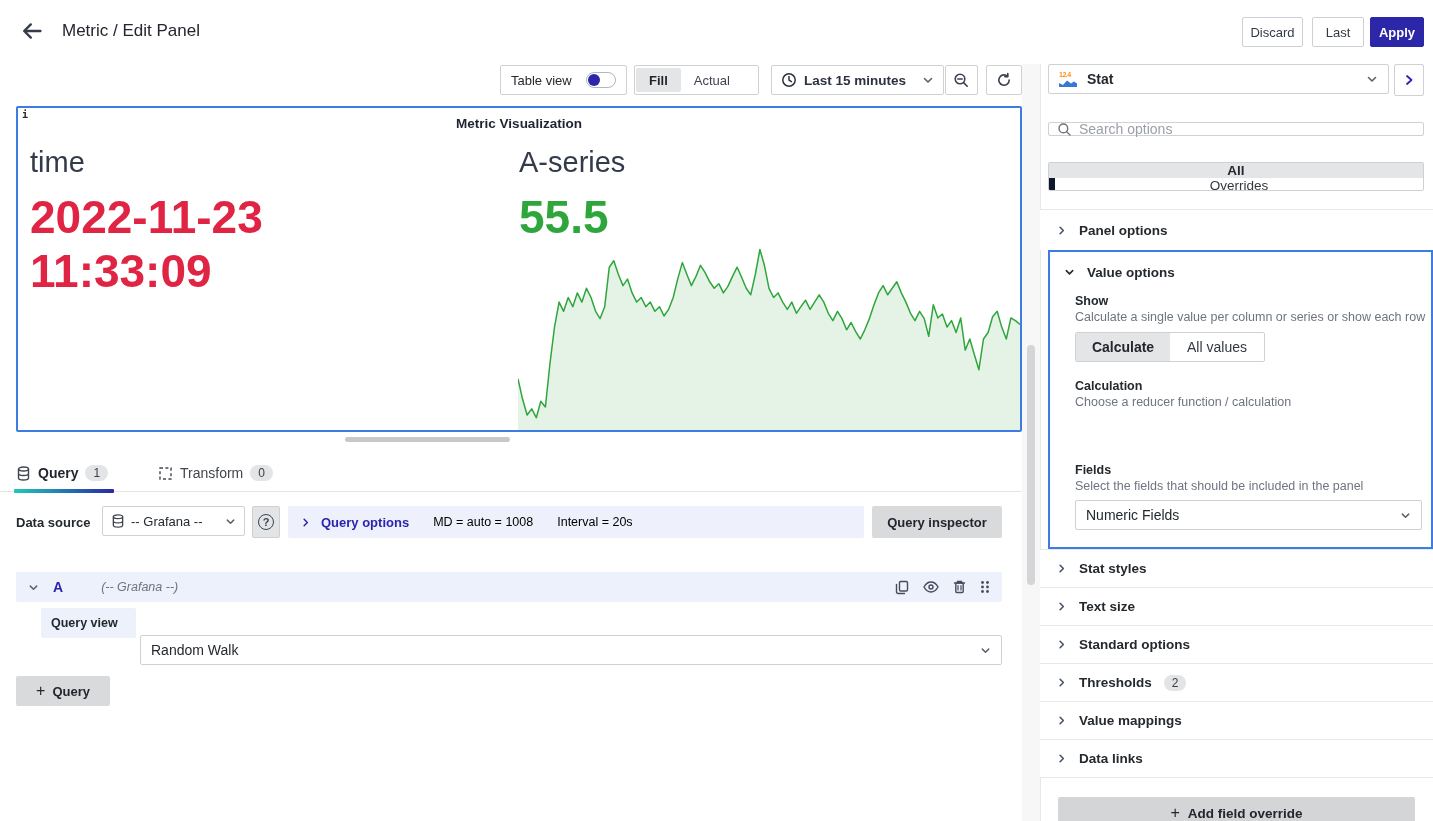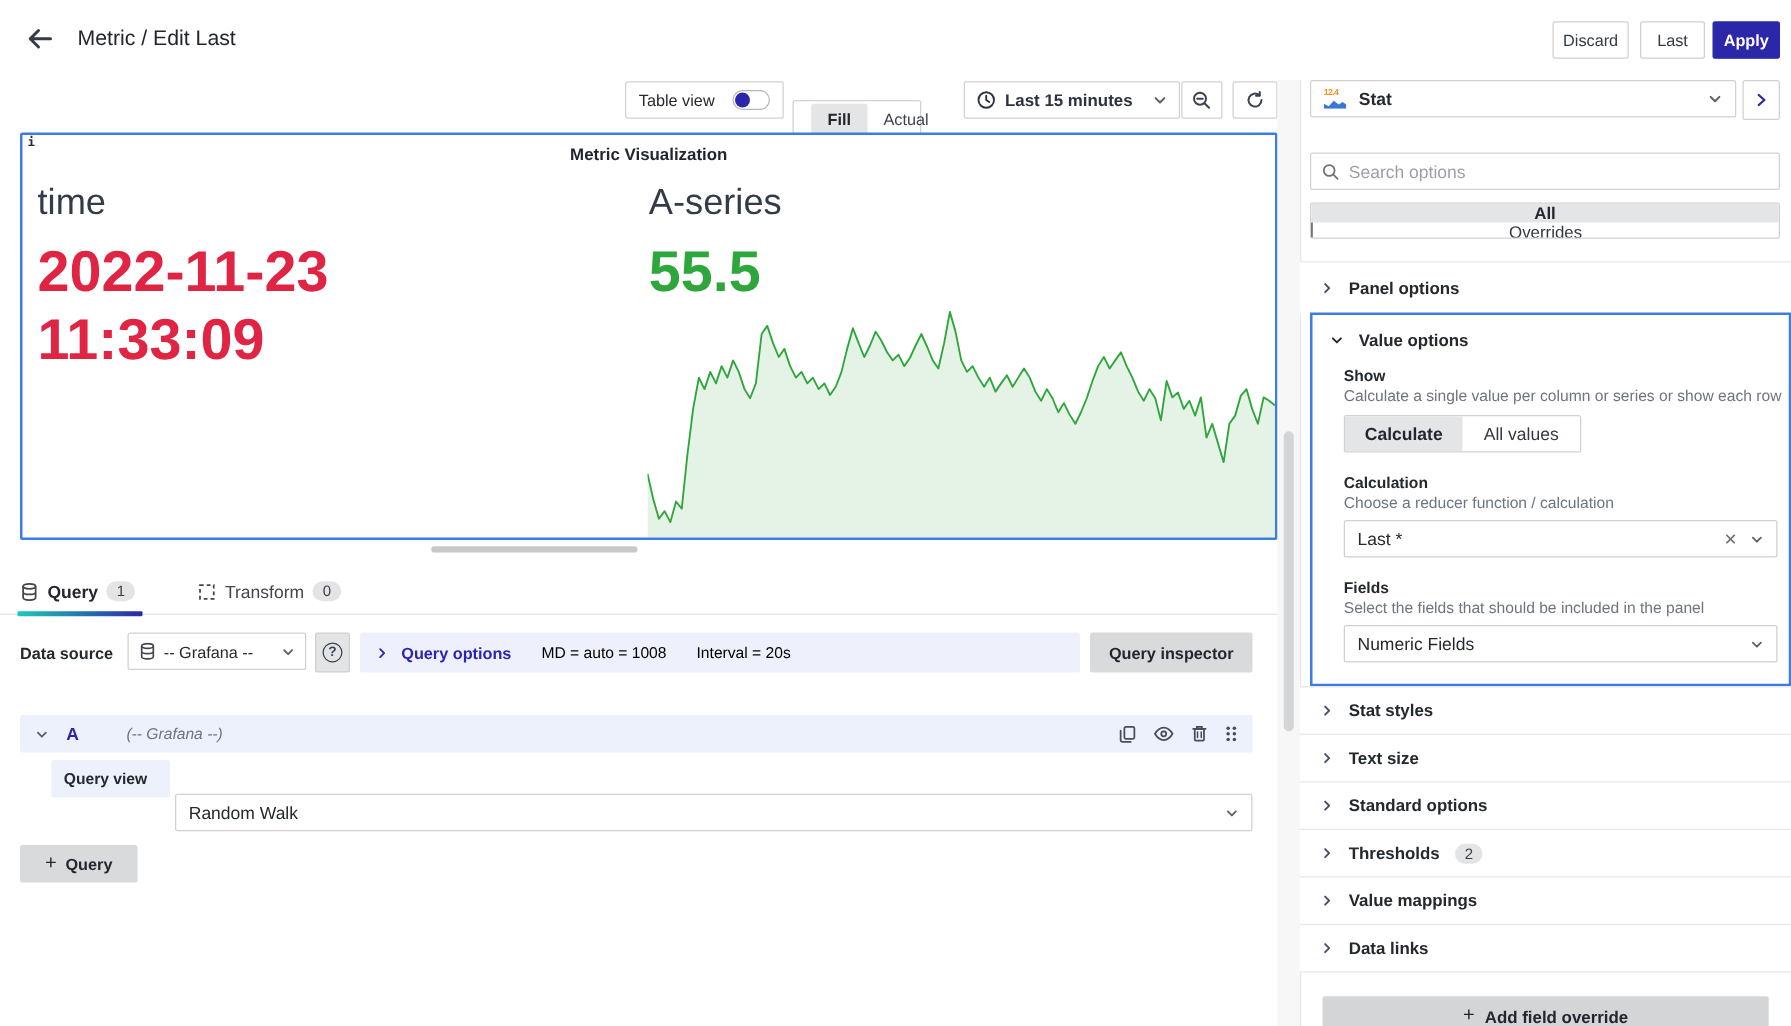--- a/index.html
+++ b/index.html
@@ -21,21 +21,21 @@
   .btn-gray { background:#d8dadc; border:none; color:#23262e; font-weight:600; }
   #discard-btn { left:1242px; top:17px; width:61px; }
   #save-btn   { left:1312px; top:17px; width:52px; }
   #apply-btn  { left:1370px; top:17px; width:54px; }
 
   
   .tool-box { height:30px; border:1px solid #d0d1d3; border-radius:2px; background:#fff; display:flex; align-items:center; }
   #tableview-box { left:500px; top:65px; width:127px; padding:0 10px; justify-content:space-between; }
   .toggle-track { width:30px; height:16px; border:1px solid #b3b6bc; border-radius:9px; background:#fff; position:relative; cursor:pointer; }
   .toggle-knob { position:absolute; left:1px; top:1px; width:12px; height:12px; border-radius:50%; background:#2b27a8; }
-  #fillactual-box { left:634px; top:65px; width:103px; padding:14px;margin-top:15px; }
+  #fillactual-box { left:634px; top:65px; width:125px; padding:1px; }
   .seg { height:24px; padding:0 13px; display:flex; align-items:center; border-radius:2px; color:#3f4350; cursor:pointer; }
   .seg.active { background:#e4e5e6; font-weight:700; color:#23262e; }
   #timepicker-box { left:771px; top:65px; width:173px; padding:0 9px; gap:7px; cursor:pointer; }
   #timepicker-box .tp-label { font-weight:700; font-size:13.5px; color:#2c3240; }
   .icon-btn { justify-content:center; cursor:pointer; color:#3c4250; }
   #zoomout-btn { left:945px; top:65px; width:33px; }
   #refresh-btn { left:986px; top:65px; width:36px; }
   .caret { color:#5a606c; display:inline-flex; }
 
   
@@ -98,30 +98,30 @@
 
   
   #options-pane { left:1040px; top:64px; width:393px; height:757px; background:#fff; border-left:1px solid #e7e8ea; }
   #viz-picker { left:1048px; top:64px; width:341px; padding:0 10px; gap:8px; cursor:pointer; }
   #viz-picker .viz-name { font-weight:700; font-size:14px; }
   #viz-picker .sel-caret { margin-left:auto; color:#5a606c; display:inline-flex; }
   #viz-collapse-btn { left:1394px; top:64px; width:30px; height:32px; border:1px solid #d0d1d3; border-radius:2px;
                       background:#fff; display:flex; align-items:center; justify-content:center; color:#2b24af; cursor:pointer; }
   .viz-icon { width:20px; display:flex; flex-direction:column; align-items:flex-start; line-height:6px; }
   .viz-icon .num { font-size:7px; font-weight:700; color:#ff8c1a; letter-spacing:-0.5px; }
-  #search-box { left:1048px; top:122px; width:376px; height:30px; border:1px solid #d0d1d3; border-radius:2px;
+  #search-box { left:1048px; top:122px; width:376px; height:14px; border:1px solid #d0d1d3; border-radius:2px;
                 display:flex; align-items:center; padding:0 8px; gap:7px; background:#fff; }
   #search-box input { border:none; outline:none; flex:1; font-size:14px; font-family:inherit; color:#24292e; background:transparent; }
   #search-box input::placeholder { color:#9a9fa8; }
   #search-box .search-ic { color:#6d7279; display:inline-flex; }
   #ov-tabs { left:1048px; top:162px; width:376px; height:29px; border:1px solid #d0d1d3; border-radius:2px;
              display:flex; overflow:hidden; background:#fff;flex-direction:column; }
   #ov-tabs .ovt { flex:1; display:flex; align-items:center; justify-content:center; font-size:13.5px; cursor:pointer; color:#33383f; }
   #ov-tabs .ovt.active { background:#e4e5e6; font-weight:700; color:#23262e; }
-  #ov-tabs .ovt + .ovt { border-left:1px solid #0f172a; }
+  #ov-tabs .ovt + .ovt { border-left:6px solid #0f172a; }
 
   .opt-row { position:absolute; left:1040px; width:393px; height:38px; border-top:1px solid #e7e8ea;
              display:flex; align-items:center; padding-left:16px; gap:12px; cursor:pointer; background:#fff; }
   .opt-row .opt-chev { color:#44506b; display:inline-flex; }
   .opt-row .opt-label { font-weight:700; font-size:13.5px; color:#24292e; }
   #row-panel-options { top:209px; height:41px; }
 
   #value-options-box { left:1048px; top:250px; width:385px; height:299px; border:2px solid #3c7ce3; background:#fff; }
   .vo-inner { position:absolute; left:0; top:0; width:100%; height:100%; }
   #vo-header { position:absolute; left:14px; top:13px; display:flex; align-items:center; gap:12px; cursor:pointer; }
@@ -146,21 +146,21 @@
 </style>
 </head>
 <body>
 
 <div class="abs app-header">
   <div class="abs back-btn">
     <svg width="24" height="22" viewBox="0 0 20 18">
         <path d="M17 9 H4 M9 3.5 L3.5 9 L9 14.5" fill="none" stroke="currentColor" stroke-width="2" stroke-linecap="round" stroke-linejoin="round"></path>
       </svg>
   </div>
-  <div class="abs page-title">Metric / Edit Last</div>
+  <div class="abs page-title">Metric / Edit Panel</div>
   <div class="abs btn btn-outline" id="discard-btn">Discard</div>
   <div class="abs btn btn-outline" id="save-btn">Last</div>
   <div class="abs btn btn-primary" id="apply-btn">Apply</div>
 </div>
 
 <div class="abs tool-box" id="tableview-box">
   <span>Table view</span>
   <span class="toggle-track">
       <span class="toggle-knob"></span>
     </span>
@@ -388,29 +388,20 @@
       <span class="opt-label">Value options</span>
     </div>
     <div class="fieldlabel" style="top:42px">Show</div>
     <div class="fielddesc" style="top:58px">Calculate a single value per column or series or show each row</div>
     <div id="show-group">
       <span class="sgseg active">Calculate</span>
       <span class="sgseg">All values</span>
     </div>
     <div class="fieldlabel" style="top:127px">Calculation</div>
     <div class="fielddesc" style="top:143px">Choose a reducer function / calculation</div>
-    <div class="select" id="calc-select">
-      <span>Last *</span>
-      <span class="clear-x">✕</span>
-      <span class="after-x">
-        <svg width="11" height="11" viewBox="0 0 12 12">
-            <path d="M2.5 4.5 L6 8 L9.5 4.5" fill="none" stroke="currentColor" stroke-width="1.6" stroke-linecap="round" stroke-linejoin="round"></path>
-          </svg>
-      </span>
-    </div>
     <div class="fieldlabel" style="top:211px">Fields</div>
     <div class="fielddesc" style="top:227px">Select the fields that should be included in the panel</div>
     <div class="select" id="fields-select">
       <span>Numeric Fields</span>
       <span class="sel-caret">
         <svg width="11" height="11" viewBox="0 0 12 12">
             <path d="M2.5 4.5 L6 8 L9.5 4.5" fill="none" stroke="currentColor" stroke-width="1.6" stroke-linecap="round" stroke-linejoin="round"></path>
           </svg>
       </span>
     </div>

